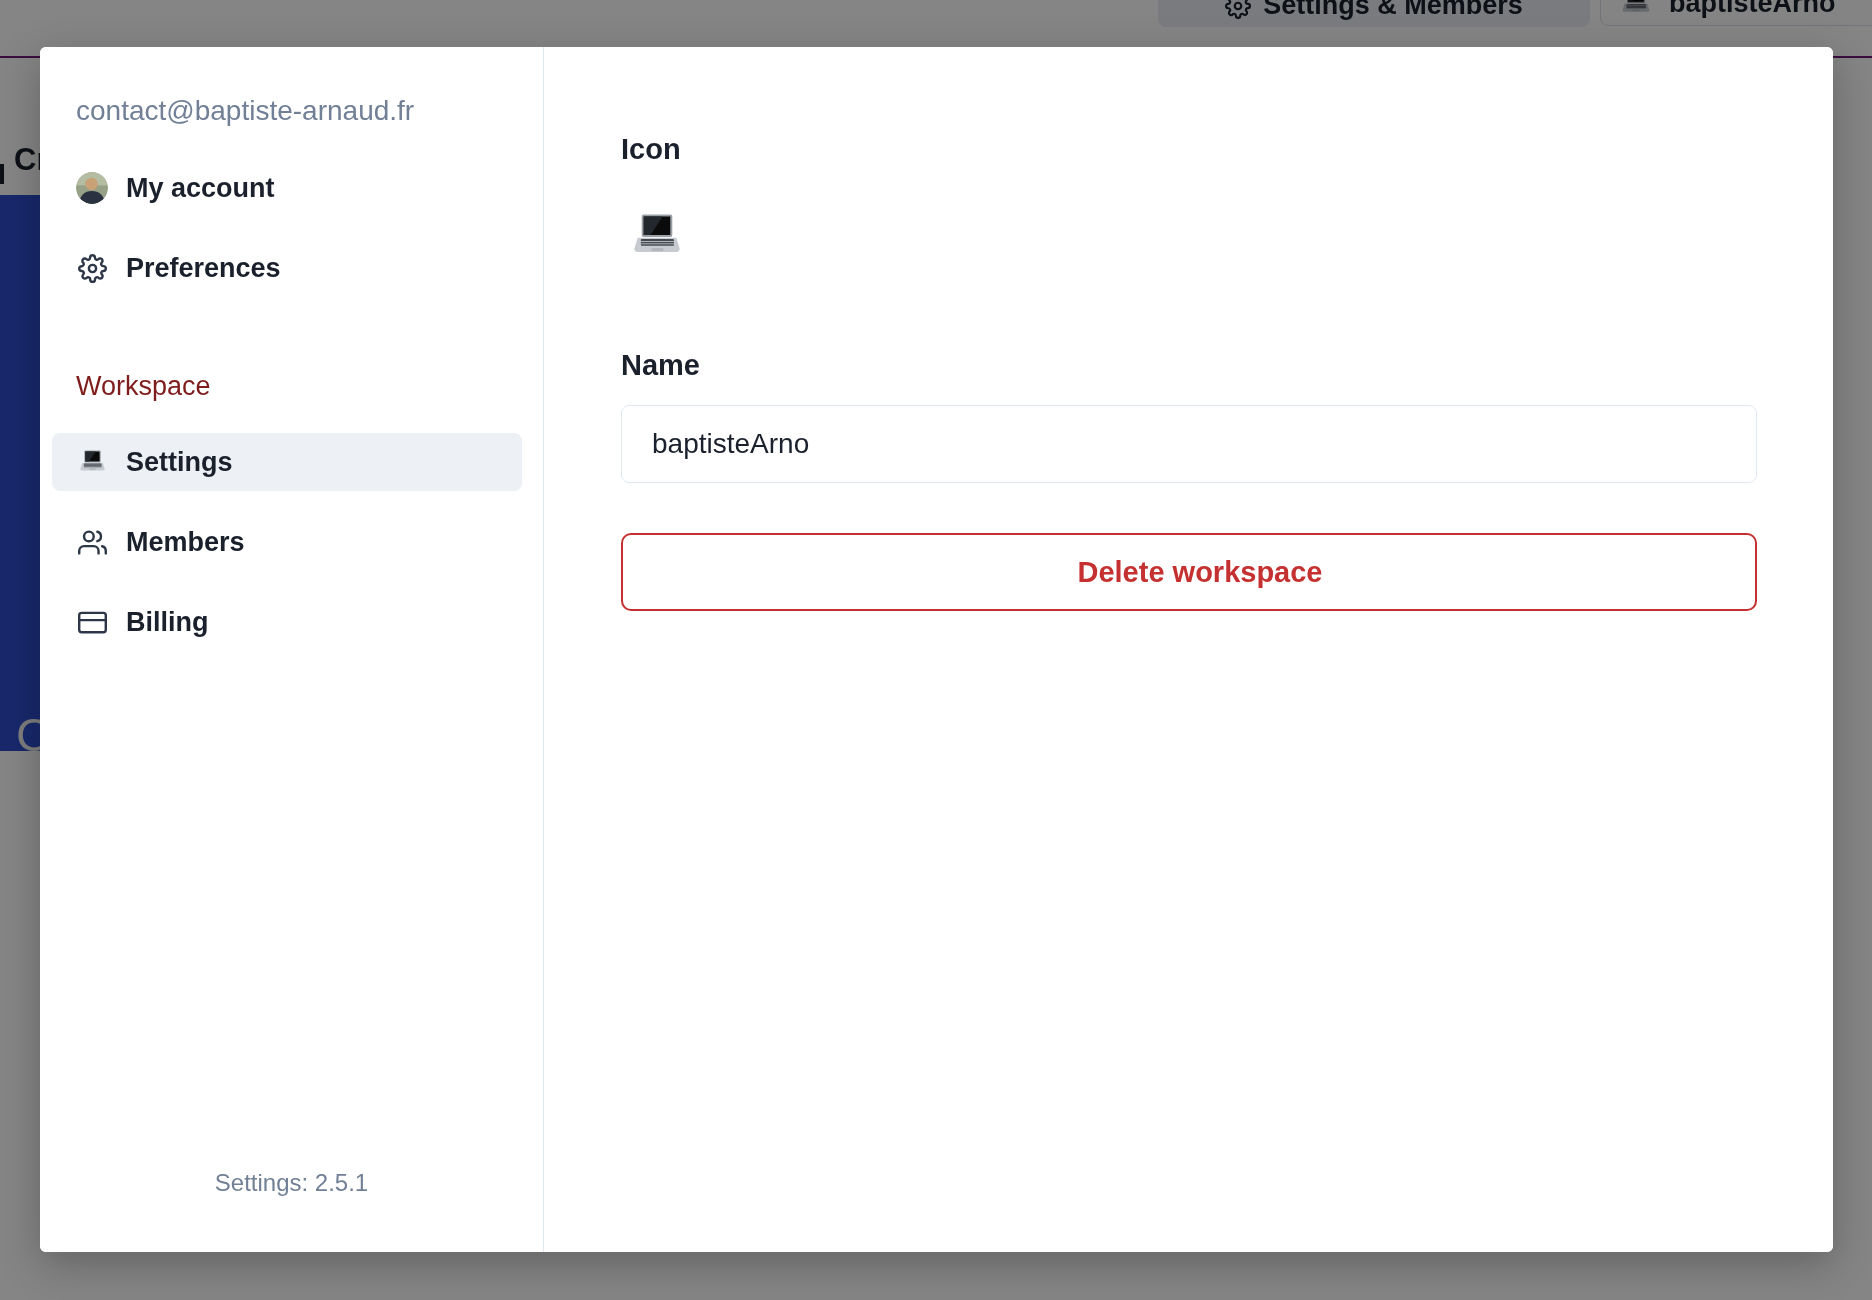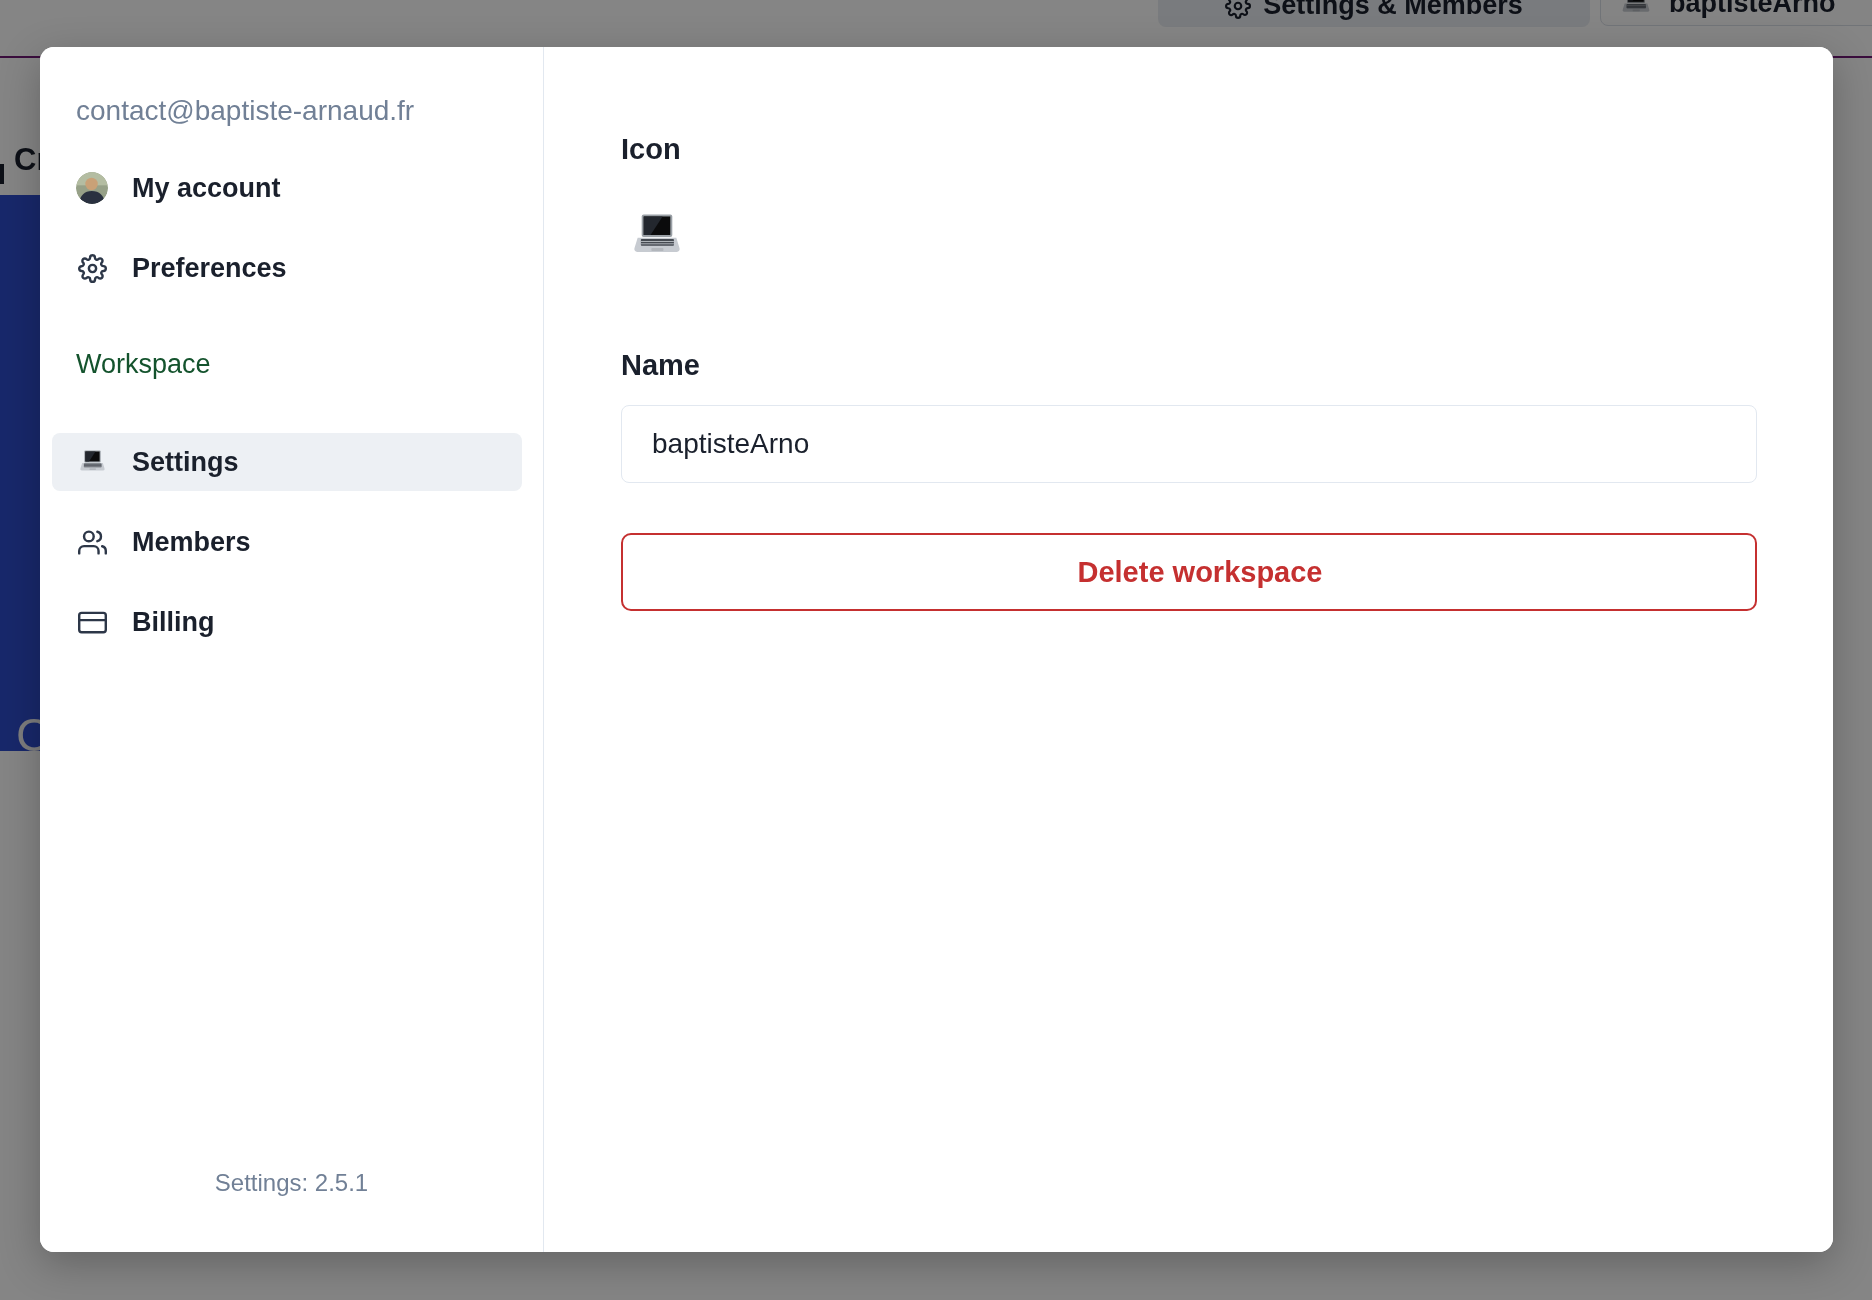--- a/index.html
+++ b/index.html
@@ -16,29 +16,29 @@
     font-size:27px;font-weight:600;color:#1A202C;border-radius:8px;box-sizing:border-box;}
   .btn-settings-members{left:1158px;top:-16px;width:432px;height:43px;background:#E9ECF1;}
   .btn-workspace{left:1600px;top:-20px;width:330px;height:46px;background:#FDFDFD;border:1px solid #D9DEE6;justify-content:flex-start;padding:0 18px;gap:16px;}
   .hdr-partial-text{position:absolute;left:14px;top:142px;font-size:31px;font-weight:600;color:#1A202C;white-space:nowrap;}
   .hdr-partial-glyph{position:absolute;left:0;top:164px;width:4px;height:20px;background:#1A202C;}
   .blue-banner{position:absolute;left:0;top:195px;width:430px;height:556px;background:#2f4ecd;}
   .banner-partial-text{position:absolute;left:16px;top:512px;font-size:47px;font-weight:400;color:#f2f2f2;}
   
   .overlay{position:absolute;inset:0;background:rgba(0,0,0,0.48);z-index:5;}
   
-  .modal{position:absolute;left:40px;top:47px;width:1793px;height:1205px;background:#fff;border-radius:14px;
+  .modal{position:absolute;left:40px;top:47px;width:1793px;height:1205px;background:#fff;border-radius:6px;
     box-shadow:0 12px 40px rgba(0,0,0,0.25);z-index:10;display:flex;overflow:hidden;}
   .sidebar{position:relative;width:503px;min-width:503px;background:#fff;border-right:1px solid #E2E8F0;}
   .sb-email{position:absolute;left:36px;top:48px;font-size:28px;color:#718096;}
-  .side-item{position:absolute;left:12px;width:470px;height:58px;display:flex;align-items:center;gap:24px;
+  .side-item{position:absolute;left:12px;width:470px;height:58px;display:flex;align-items:center;gap:18px;
     padding-left:24px;border-radius:8px;font-size:27px;font-weight:600;color:#1A202C;box-sizing:border-box;cursor:pointer;background:transparent;border:none;text-align:left;}
   .side-item .ic{display:flex;align-items:center;justify-content:center;width:32px;height:32px;flex:0 0 32px;color:#2D3748;}
   .side-item.selected{background:#EDF0F4;}
-  .sb-section{position:absolute;left:36px;top:302px;font-size:27px;font-weight:500;color:#14532d;}
+  .sb-section{position:absolute;left:36px;top:324px;font-size:27px;font-weight:500;color:#7f1d1d;}
   .sb-version{position:absolute;left:0;top:1122px;width:100%;text-align:center;font-size:24px;color:#718096;}
   .avatar{width:32px;height:32px;border-radius:50%;overflow:hidden;display:block;}
   
   .main{position:relative;flex:1;background:#fff;}
   .section-label{position:absolute;left:77px;font-size:29px;font-weight:600;color:#1A202C;}
   .lbl-icon{top:86px;}
   .lbl-name{top:302px;}
   .icon-picker{position:absolute;left:84px;top:160px;width:60px;height:60px;background:transparent;border:none;padding:0;cursor:pointer;}
   .name-input{position:absolute;left:77px;top:358px;width:1136px;height:78px;box-sizing:border-box;
     border:1px solid #E2E8F0;border-radius:8px;padding:0 30px;font-size:28px;color:#1A202C;

